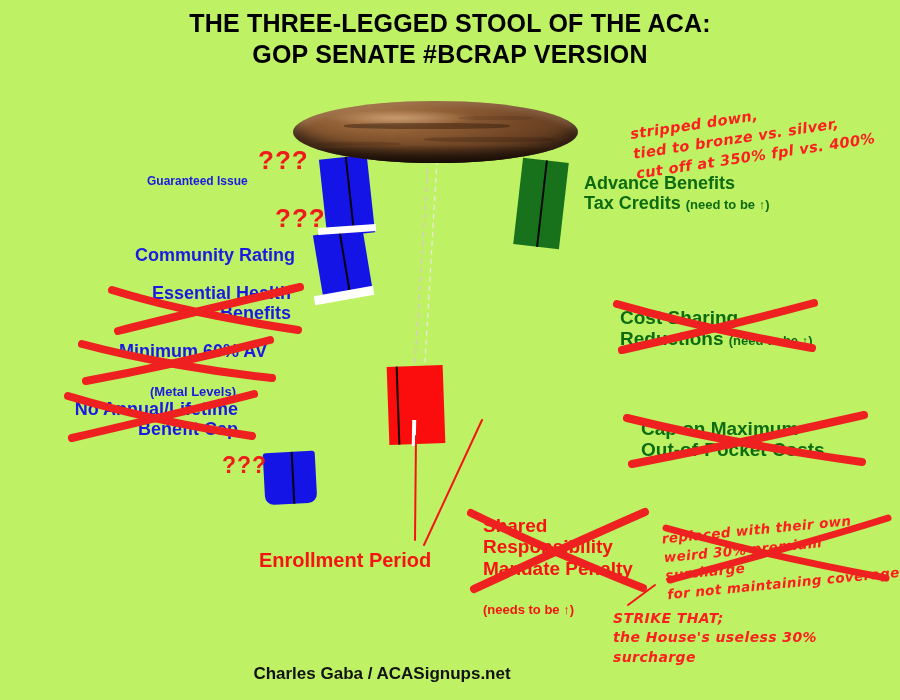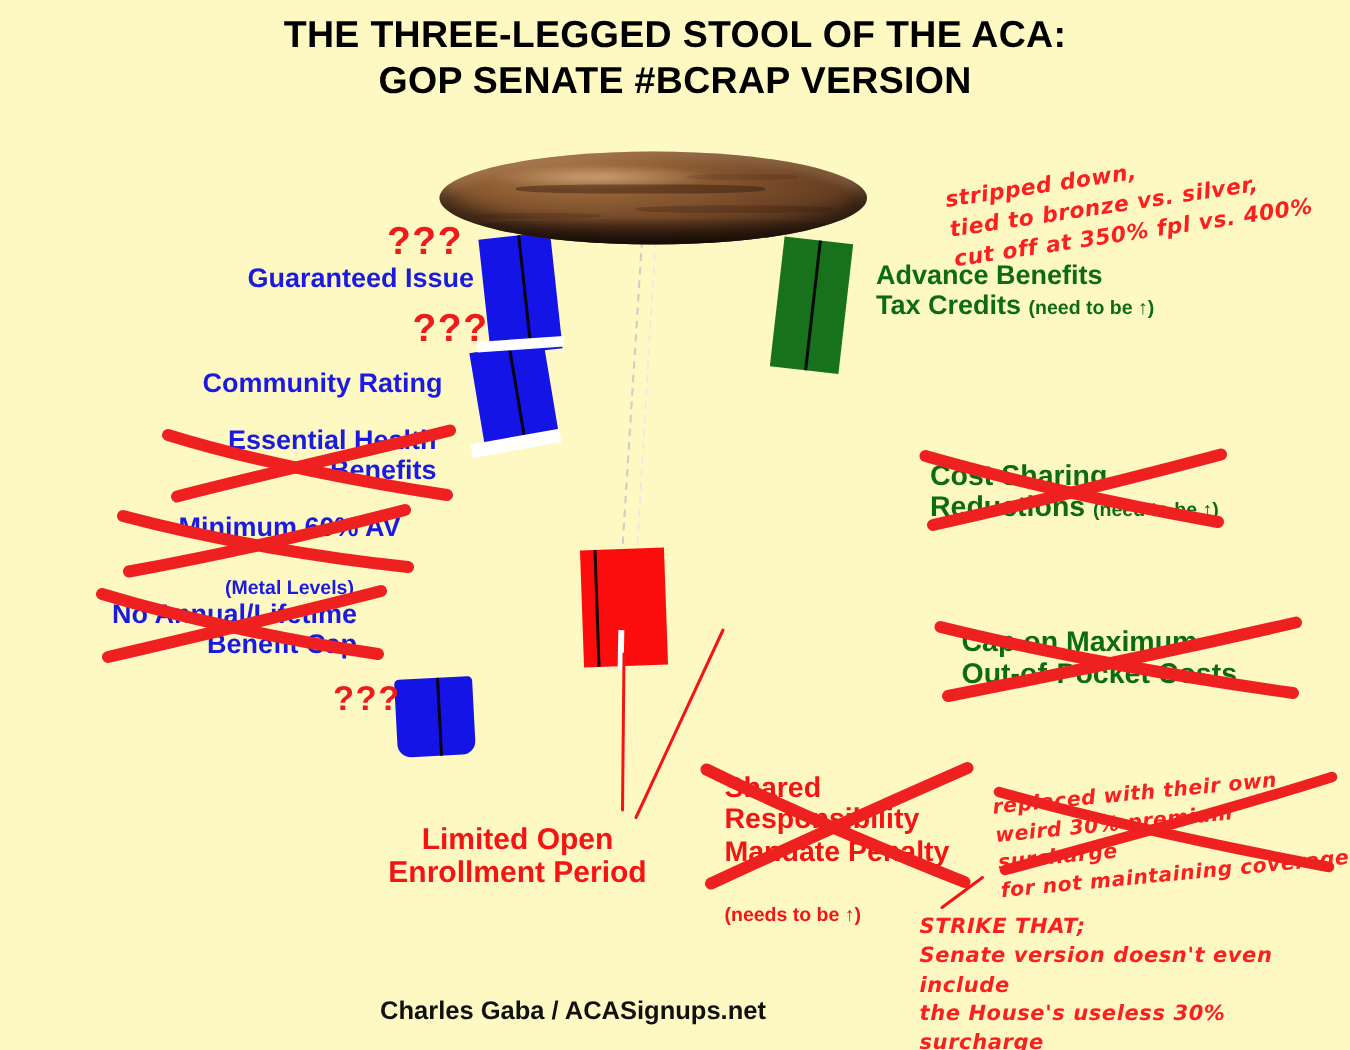--- a/index.html
+++ b/index.html
@@ -1,18 +1,18 @@
 <!DOCTYPE html>
 <html><head>
 <meta charset="utf-8">
 <style>
   html,body{margin:0;padding:0;background:#ffffff;}
   body{width:900px;height:700px;position:relative;overflow:hidden;
        font-family:"Liberation Sans",sans-serif;}
-  #stage{position:absolute;left:0;top:0;width:900px;height:700px;background:#fef9c3;}
+  #stage{position:absolute;left:0;top:0;width:900px;height:700px;background:#bef264;}
 
   .title{position:absolute;left:0;top:8px;width:900px;text-align:center;
          font-size:25px;font-weight:bold;color:#000;line-height:1.22;
          letter-spacing:.2px;}
   .title span{display:block;}
 
   .credit{position:absolute;left:0;top:664px;width:764px;text-align:center;
           font-size:17px;font-weight:bold;color:#111;}
 
   
@@ -118,21 +118,21 @@
   <div class="seat">
     <div class="hl"></div>
     <div class="grain" style="left:18%;top:36%;width:58%;height:6px;"></div>
     <div class="grain" style="left:46%;top:58%;width:46%;height:5px;opacity:.6;"></div>
     <div class="grain" style="left:8%;top:66%;width:30%;height:4px;opacity:.45;"></div>
     <div class="grain" style="left:58%;top:24%;width:26%;height:4px;opacity:.35;"></div>
     <div class="lip"></div>
   </div>
 
   <div class="qm" style="left:258px;top:145px;">???</div>
-  <div class="lbl blue-t" style="left:165px;top:175px;font-size:18px;">Guaranteed Issue</div>
+  <div class="lbl blue-t" style="left:147px;top:175px;font-size:12px;">Guaranteed Issue</div>
 
   <div class="qm" style="left:275px;top:203px;">???</div>
   <div class="lbl blue-t" style="left:135px;top:245px;font-size:18px;">Community Rating</div>
 
   <div class="lbl blue-t" style="left:126px;top:283px;font-size:18px;width:165px;text-align:right;">
     <div>Essential Health</div>
     <div>Benefits</div>
   </div>
 
   <div class="lbl blue-t" style="left:98px;top:341px;font-size:18px;width:190px;text-align:center;">
@@ -162,21 +162,20 @@
       <span class="sub">(need to be ↑)</span>
     </div>
   </div>
 
   <div class="lbl green-t" style="left:641px;top:418px;font-size:19px;">
     <div>Cap on Maximum</div>
     <div>Out-of-Pocket Costs</div>
   </div>
 
   <div class="lbl red-t" style="left:255px;top:549px;font-size:20px;width:180px;text-align:center;">
-    <div>Limited Open</div>
     <div>Enrollment Period</div>
   </div>
 
   <div class="lbl red-t" style="left:483px;top:515px;font-size:19px;">
     <div>Shared</div>
     <div>Responsibility</div>
     <div>Mandate Penalty</div>
     <div class="sub">(needs to be ↑)</div>
   </div>
 
@@ -187,21 +186,20 @@
   </div>
 
   <div class="marker" style="left:664px;top:518px;font-size:13.5px;transform:rotate(-5.5deg);">
     <div>replaced with their own</div>
     <div>weird 30% premium surcharge</div>
     <div>for not maintaining coverage</div>
   </div>
 
   <div class="marker" style="left:613px;top:609px;font-size:14px;transform:none;">
     <div>STRIKE THAT;</div>
-    <div>Senate version doesn't even include</div>
     <div>the House's useless 30% surcharge</div>
   </div>
 
   <svg class="ov" viewBox="0 0 900 700">
     <g stroke="#ee2020" stroke-width="8" stroke-linecap="round" fill="none">
 
       <g>
         <path d="M112,290 C170,308 245,322 298,330"></path>
         <path d="M118,331 C176,316 248,300 300,287"></path>
       </g>

